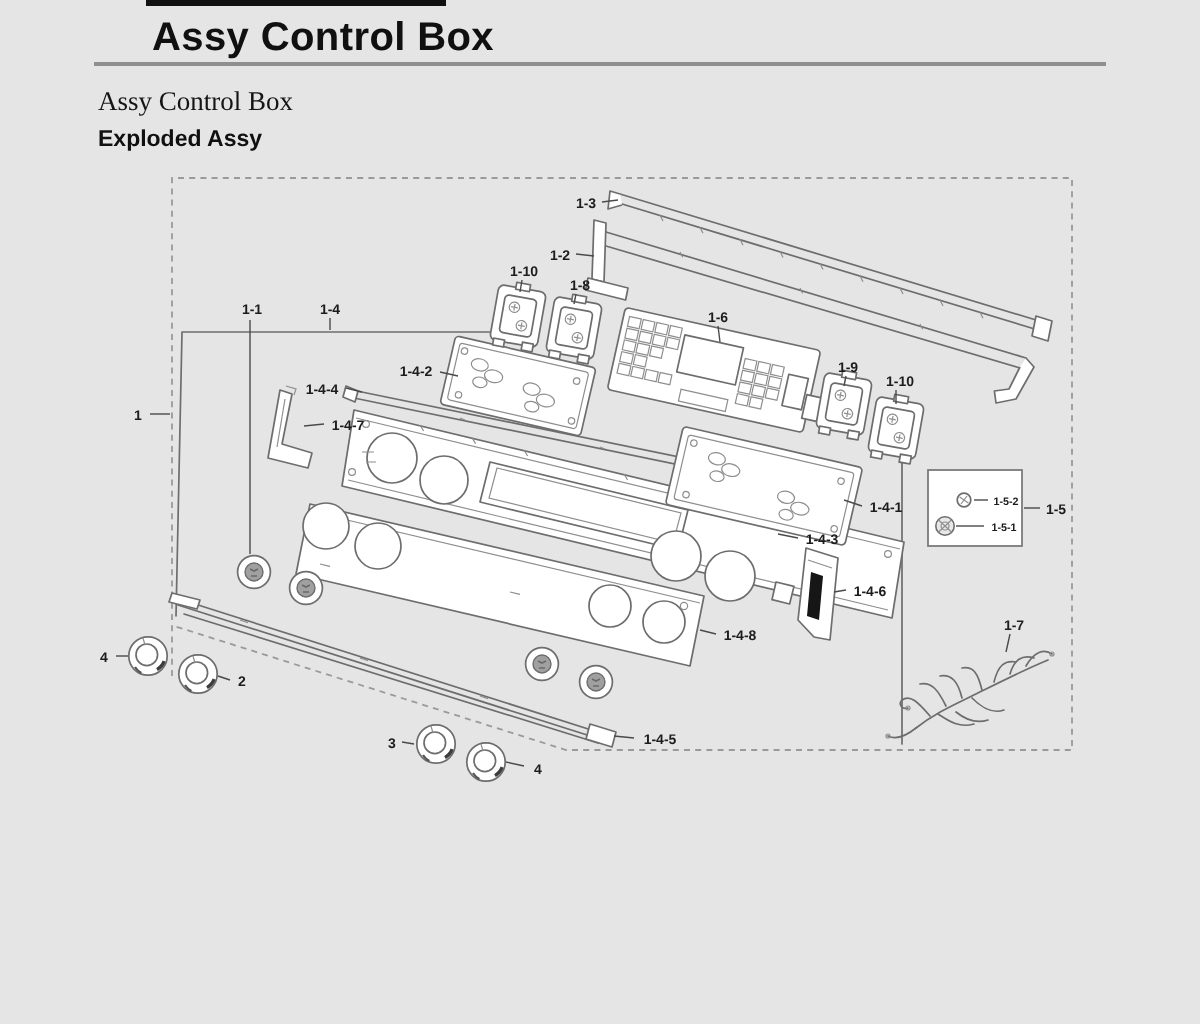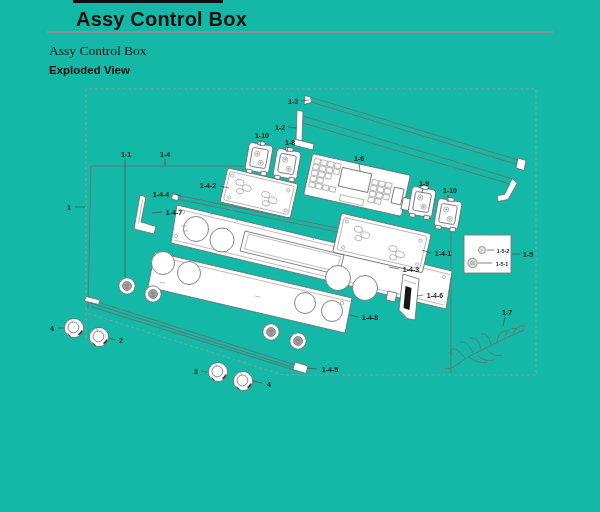--- a/index.html
+++ b/index.html
@@ -1,16 +1,16 @@
 <!DOCTYPE html>
 <html><head>
 <meta charset="utf-8">
 <style>
   html,body{margin:0;padding:0;background:#ffffff;}
-  .page{position:relative;width:600px;height:512px;background:#14b8a6;overflow:hidden;
+  .page{position:relative;width:600px;height:512px;background:#e5e5e5;overflow:hidden;
         font-family:"Liberation Sans",sans-serif;}
   .top-artifact{position:absolute;left:73px;top:0;width:150px;height:2.5px;background:#111;}
   .title{position:absolute;left:76px;top:8px;font-size:20px;font-weight:bold;color:#101010;
          letter-spacing:.2px;white-space:nowrap;}
   .rule{position:absolute;left:47px;top:31px;width:506px;height:1.5px;background:#8f8f8f;}
   .subtitle{position:absolute;left:49px;top:43px;font-family:"Liberation Serif",serif;
             font-size:13.5px;color:#151515;white-space:nowrap;}
   .section-heading{position:absolute;left:49px;top:64px;font-size:11.5px;font-weight:bold;
                    color:#101010;white-space:nowrap;}
   svg{position:absolute;left:0;top:0;}
@@ -22,21 +22,21 @@
   .co-sm{font:bold 5.4px "Liberation Sans",sans-serif;fill:#1c1c1c;text-anchor:middle;}
 </style>
 </head>
 <body>
 
 <div class="page">
   <div class="top-artifact"></div>
   <div class="title">Assy Control Box</div>
   <div class="rule"></div>
   <div class="subtitle">Assy Control Box</div>
-  <div class="section-heading">Exploded View</div>
+  <div class="section-heading">Exploded Assy</div>
 
   <svg width="600" height="512" viewBox="0 0 600 512">
 
     <defs>
       <g id="switch">
         <rect x="-12" y="-14" width="24" height="28" rx="3" class="fw"></rect>
         <rect x="-8" y="-9.5" width="16" height="19" rx="2" class="fw"></rect>
         <rect x="-3.5" y="-16.5" width="7" height="3.5" class="fw"></rect>
         <rect x="-10" y="13" width="5.5" height="3.5" class="fw"></rect>
         <rect x="4.5" y="12.5" width="5.5" height="4" class="fw"></rect>

